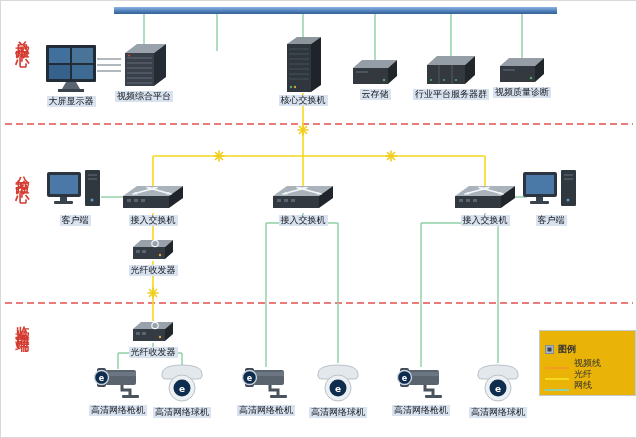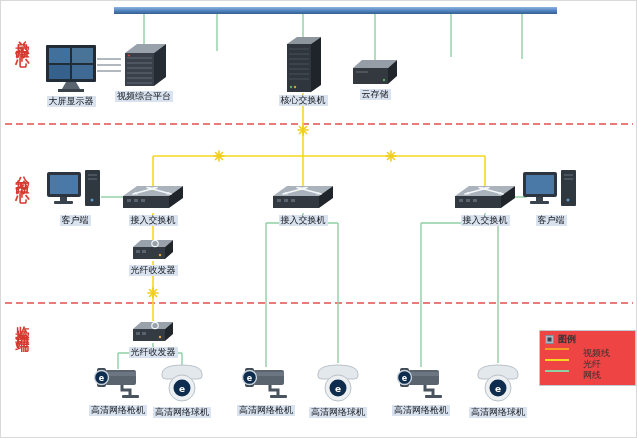--- a/index.html
+++ b/index.html
@@ -8,26 +8,26 @@
   .canvas{position:relative;width:637px;height:438px;background:#fff;border:1px solid #d9d9d9;overflow:hidden}
   .topbar{position:absolute;left:113px;top:6px;width:443px;height:7px;
           background:linear-gradient(#8db3e2,#4f81bd 55%,#35608f)}
   .overlay{position:absolute;left:0;top:0;pointer-events:none}
   .node{position:absolute;display:flex;flex-direction:column;align-items:center}
   .node .ic{display:block}
   .node .label{margin-top:2px;font-size:9px;line-height:11px;color:#15191e;
                background:#d9e2ef;padding:0 2px;white-space:nowrap}
   .zone-label{position:absolute;writing-mode:vertical-lr;text-orientation:upright;
               color:#d43a2f;font-weight:bold;font-size:14px;letter-spacing:4px;line-height:18px}
-  .legend{position:absolute;left:538px;top:329px;width:97px;background:#ef4444;
-          border:1px solid #c3c9cf;padding:2px 5px 4px 5px;font-size:9px;color:#333}
+  .legend{position:absolute;left:538px;top:329px;width:97px;background:#eab308;
+          border:1px solid #c3c9cf;padding:12px 5px 4px 5px;font-size:9px;color:#333}
   .legend-title{display:flex;align-items:center;gap:4px;margin-bottom:2px;font-weight:bold}
   .legend-ic{width:9px;height:9px;background:#3a424c;border:1px solid #828c96;
              box-shadow:inset 0 0 0 1.5px #aeb6be}
-  .legend-item{display:flex;align-items:flex-start;gap:14px;line-height:11px}
+  .legend-item{display:flex;align-items:flex-end;gap:5px;line-height:11px}
   .lline{width:24px;height:2px;display:inline-block;background:#ccc}
 </style>
 </head>
 <body>
 
 <div class="canvas">
 
   <svg width="0" height="0" style="position:absolute" aria-hidden="true">
     <defs>
       <symbol id="sym-videowall" viewBox="0 0 52 50">
@@ -190,20 +190,32 @@
     <svg class="ic" width="40" height="58">
         <use href="#sym-core" xlink:href="#sym-core"></use>
       </svg>
     <div class="label">核心交换机</div>
   </div>
   <div class="node" style="left:332px;top:56px;width:84px">
     <svg class="ic" width="48" height="30">
         <use href="#sym-flatbox" xlink:href="#sym-flatbox"></use>
       </svg>
     <div class="label">云存储</div>
+  </div>
+  <div class="node" style="left:404px;top:52px;width:92px">
+    <svg class="ic" width="52" height="34">
+        <use href="#sym-serverbox" xlink:href="#sym-serverbox"></use>
+      </svg>
+    <div class="label">行业平台服务器群</div>
+  </div>
+  <div class="node" style="left:477px;top:54px;width:88px">
+    <svg class="ic" width="48" height="30">
+        <use href="#sym-flatbox" xlink:href="#sym-flatbox"></use>
+      </svg>
+    <div class="label">视频质量诊断</div>
   </div>
 
   <div class="node" style="left:32px;top:168px;width:84px">
     <svg class="ic" width="56" height="44">
         <use href="#sym-pc" xlink:href="#sym-pc"></use>
       </svg>
     <div class="label">客户端</div>
   </div>
   <div class="node" style="left:108px;top:182px;width:88px">
     <svg class="ic" width="64" height="30">

